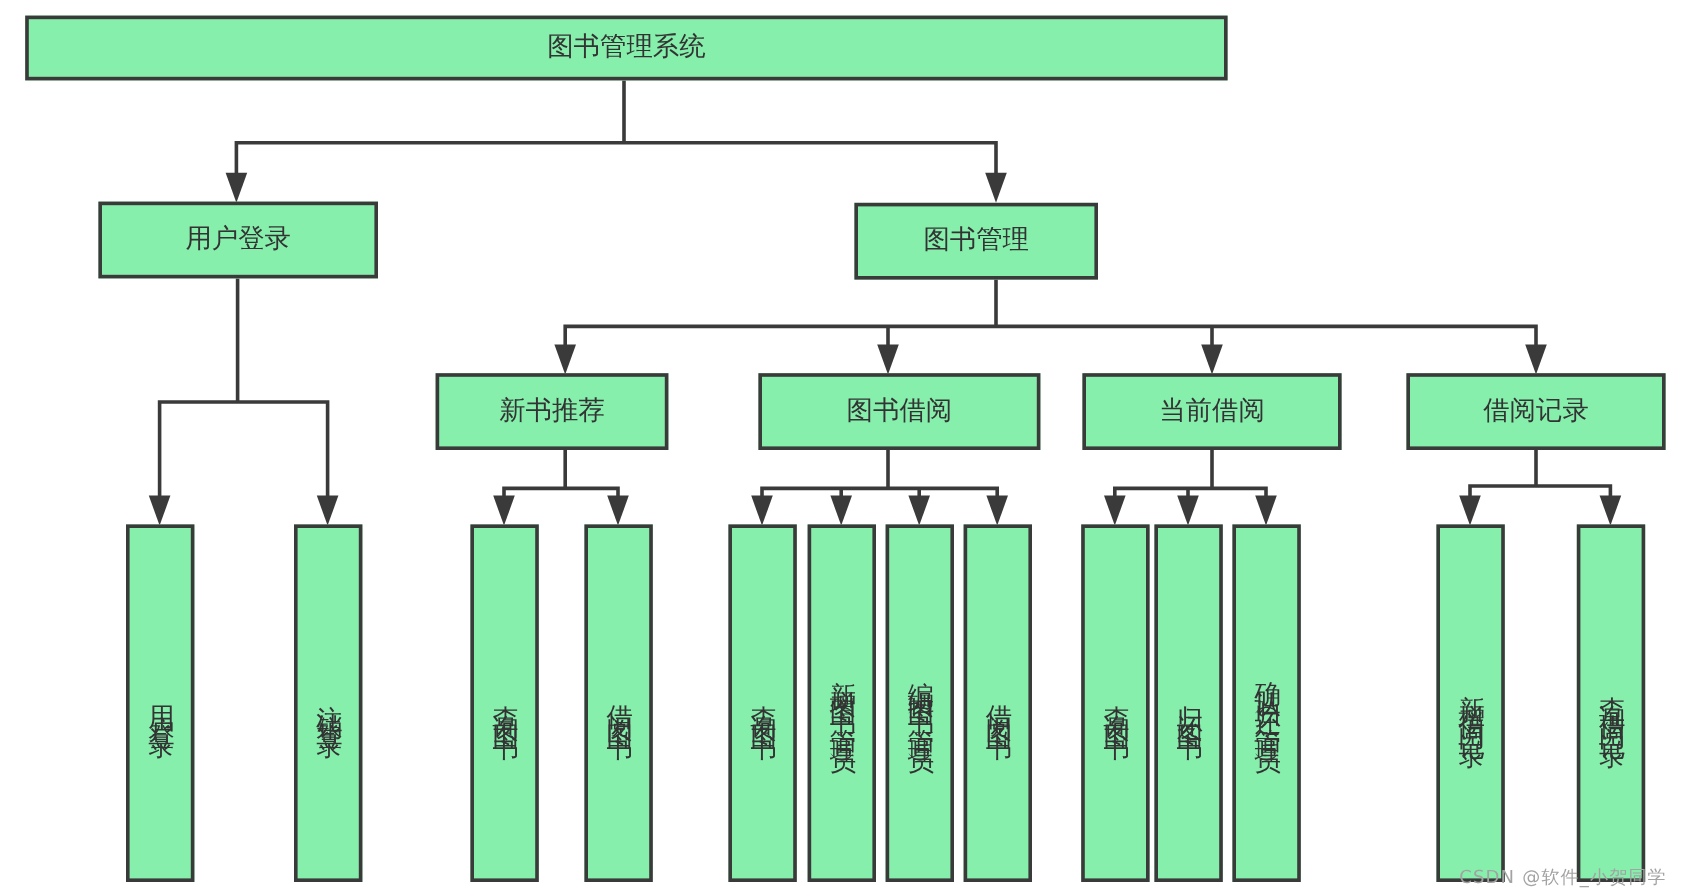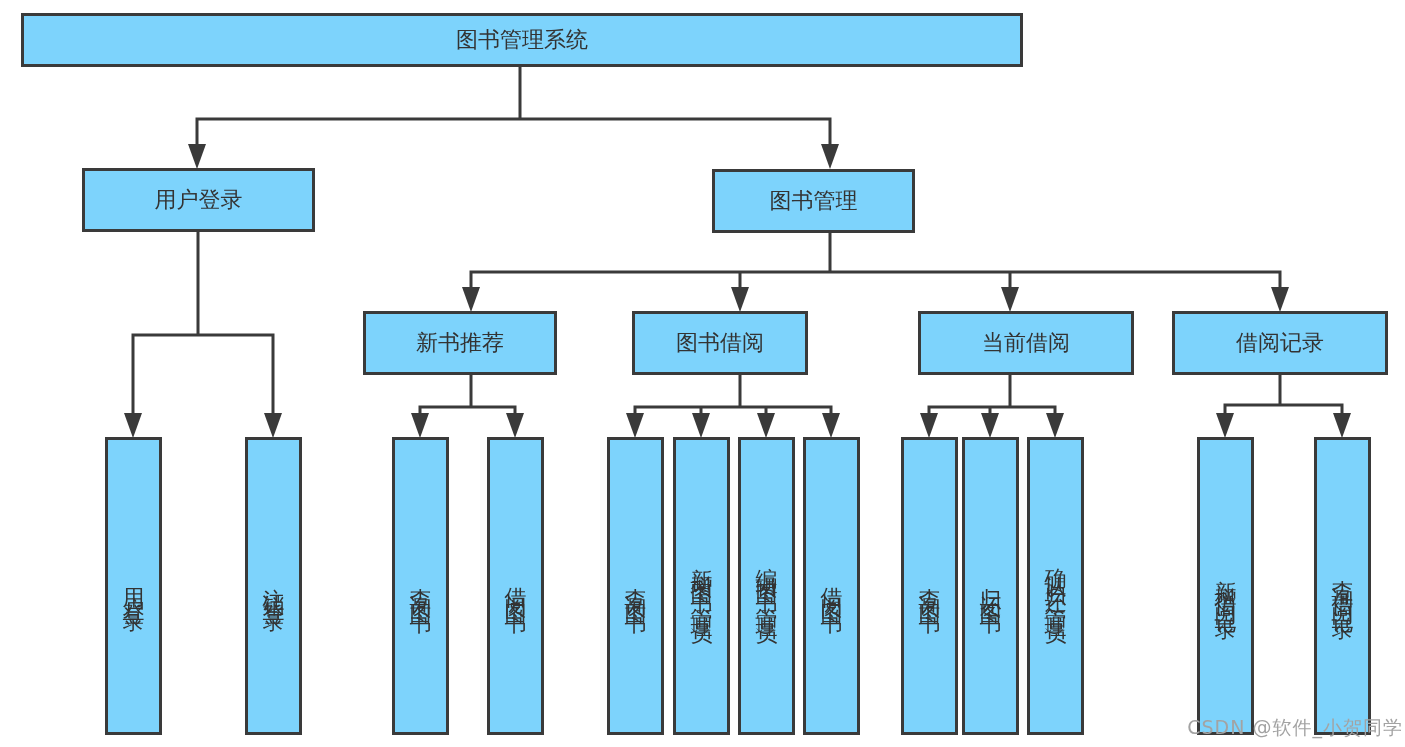--- a/index.html
+++ b/index.html
@@ -19,38 +19,38 @@
     overflow: hidden;
   }
   svg.connectors {
     position: absolute;
     left: 0; top: 0;
     width: 1405px; height: 747px;
   }
   .node {
     position: absolute;
     border: 3px solid var(--line);
-    background: #7dd3fc;
+    background: #86efac;
     color: var(--text);
     display: flex;
     align-items: center;
     justify-content: center;
     font-size: 22px;
     line-height: 1;
     white-space: nowrap;
   }
   
   .n-root  { left: 21px;  top: 13px;  width: 1002px; height: 54px; }
   
   .n-login { left: 82px;  top: 168px; width: 233px; height: 64px; }
   .n-mgmt  { left: 712px; top: 169px; width: 203px; height: 64px; }
   
   .n-rec   { left: 363px;  top: 311px; width: 194px; height: 64px; }
-  .n-bor   { left: 632px;  top: 311px; width: 176px; height: 64px; text-align: right; }
-  .n-cur   { left: 902px;  top: 311px; width: 216px; height: 64px; margin-left: 16px; }
+  .n-bor   { left: 632px;  top: 311px; width: 235px; height: 64px; text-align: right; }
+  .n-cur   { left: 902px;  top: 311px; width: 216px; height: 64px; }
   .n-hist  { left: 1172px; top: 311px; width: 216px; height: 64px; }
   
   .leaf { top: 437px; width: 57px; height: 298px; }
   .leaf .vlabel {
     writing-mode: vertical-rl;
     text-orientation: mixed;
     letter-spacing: 8px;
     font-size: 22px;
     line-height: 1;
     color: var(--text);
@@ -63,23 +63,23 @@
   .l6  { left: 673px;  }
   .l7  { left: 738px;  }
   .l8  { left: 803px;  }
   .l9  { left: 901px;  }
   .l10 { left: 962px;  }
   .l11 { left: 1027px; }
   .l12 { left: 1197px; }
   .l13 { left: 1314px; }
   .watermark {
     position: absolute;
-    right: 2px;
+    right: 16px;
     bottom: 6px;
-    font-size: 19px;
+    font-size: 15px;
     color: var(--wm);
     letter-spacing: 1px;
     white-space: nowrap;
   }
 </style>
 </head>
 <body>
 
 <div class="canvas">
 

